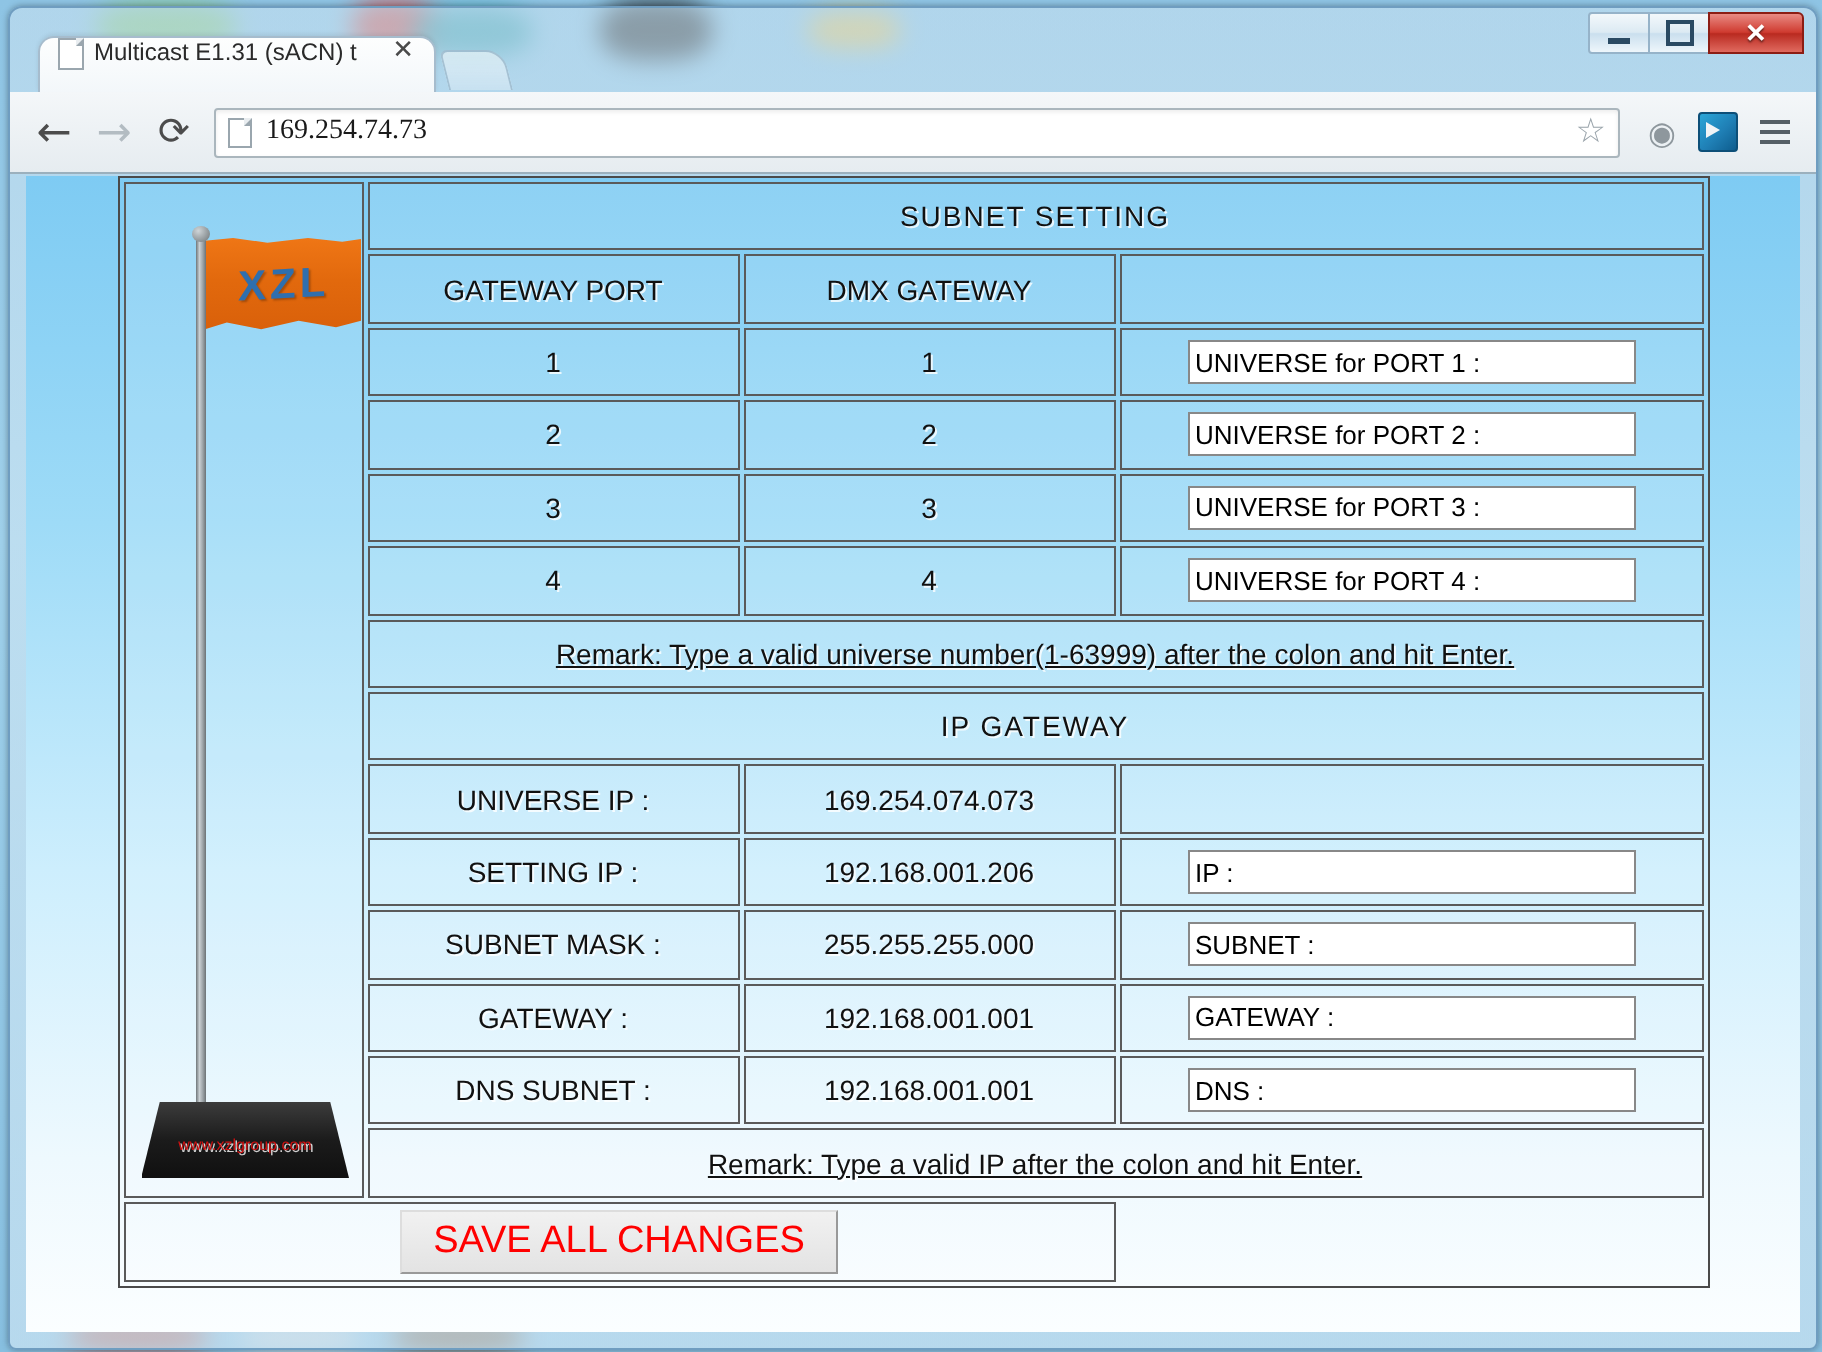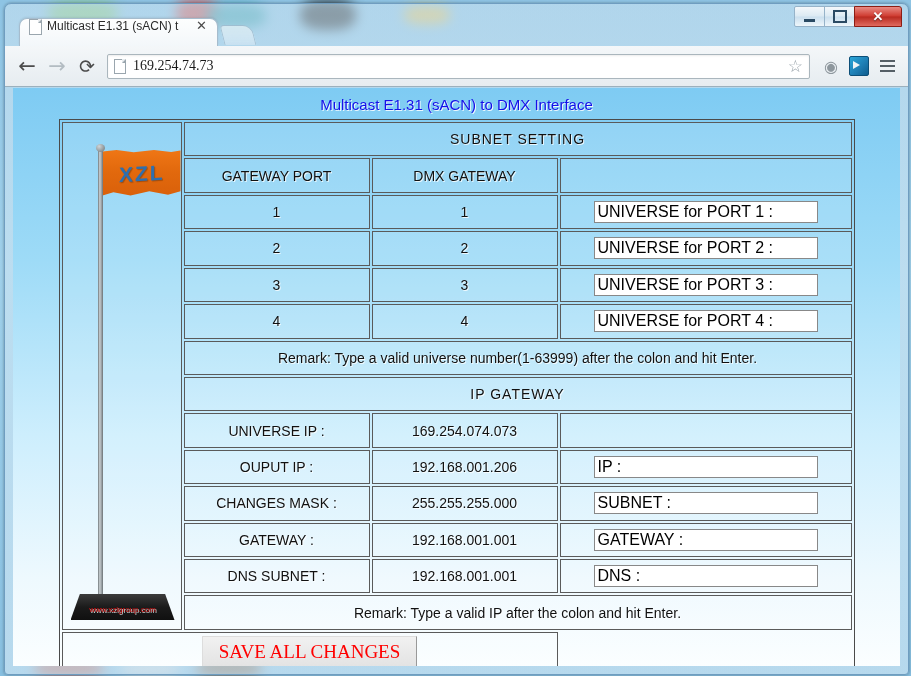--- a/index.html
+++ b/index.html
@@ -170,40 +170,40 @@
     color:#111;
     text-align:center;
     text-shadow: 1px 1px 0 rgba(255,255,255,.8);
     padding: 3px 2px;
     height: 24px;
     font-family:"Liberation Sans", sans-serif;
   }
   td.section-title { color:#ff0000; font-size:14px; letter-spacing:1px; }
   td.logo-cell { width: 120px; background: transparent; padding:0; vertical-align: top; }
   td.blank { }
-  td.remark { text-align:center; font-size:14px; }
+  td.remark { text-align:center; font-size:14px;text-decoration:underline; }
   td.inputcell { text-align:left; padding-left: 10px; }
   td.buttons { padding: 10px 0 14px 0; }
 
   input.txt {
     width: 216px; height: 18px;
-    font-size: 16px; color:#000;
+    font-size: 13px; color:#000;
     border: 1px solid #888;
     background:#fff;
     padding: 1px 3px;
     box-sizing: content-box;
     font-family:"Liberation Sans", sans-serif;
   }
 
   button.btn {
     background: linear-gradient(180deg,#f1f1f1 0%, #e3e3e3 100%);
     border: 1px solid #999;
     border-top-color:#ddd; border-left-color:#ddd;
     cursor:pointer;
-    font-family:Liberation Serif, serif;
+    font-family:Liberation Sans, sans-serif;
   }
   button#save-btn {
     color:#ff0000; font-size: 19px; padding: 4px 16px;
   }
 
   
   .flag-wrap { position:relative; width:120px; height: 500px; }
   .pole {
     position:absolute; left: 33px; top: 22px; width: 5px; height: 465px;
     background: linear-gradient(90deg,#6f7679 0%, #c9cfd2 35%, #9aa1a5 70%, #6b7275 100%);
@@ -218,21 +218,21 @@
     clip-path: polygon(0 3%, 18% 0, 40% 5%, 66% 0, 88% 4%, 100% 1%, 100% 88%, 84% 95%, 60% 88%, 36% 97%, 14% 90%, 0 97%);
     display:flex; align-items:center; justify-content:center;
   }
   .flag-text {
     font-size: 21px; font-weight: bold; color:#2f6fae; letter-spacing: 2px;
     font-family:"Liberation Sans", sans-serif;
     text-shadow: 1px 1px 1px rgba(0,0,0,.25);
     transform: skewY(-3deg);
   }
   .base {
-    position:absolute; left: 6px; bottom: 6px; width: 104px; height: 26px;
+    position:absolute; left: 6px; bottom: 6px; width: 104px; height: 38px;
     background: linear-gradient(180deg,#3c3c3c 0%, #1b1b1b 50%, #101010 100%);
     clip-path: polygon(9% 0, 91% 0, 100% 100%, 0 100%);
     display:flex; align-items:center; justify-content:center;
   }
   .base-text {
     font-size: 8px; color:#d01010; font-family:"Liberation Sans", sans-serif;
     margin-top: 5px;
   }
 </style>
 </head>
@@ -300,21 +300,20 @@
       <span class="hamburger">
           <span></span>
           <span></span>
           <span></span>
         </span>
     </div>
   </div>
 
   <div id="viewport">
 
-    <h1 id="page-title">Multicast E1.31 (sACN) to DMX Interface</h1>
 
     <table class="main">
       <colgroup>
         <col style="width:120px">
         <col style="width:186px">
         <col style="width:186px">
         <col>
       </colgroup>
       <tbody>
 
@@ -380,29 +379,29 @@
           <td class="section-title" colspan="3">IP  GATEWAY</td>
         </tr>
 
         <tr>
           <td>UNIVERSE IP :</td>
           <td>169.254.074.073</td>
           <td class="blank"></td>
         </tr>
 
         <tr>
-          <td>OUPUT IP :</td>
+          <td>SETTING IP :</td>
           <td>192.168.001.206</td>
           <td class="inputcell">
             <input class="txt" type="text" value="IP :" style="">
           </td>
         </tr>
 
         <tr>
-          <td>CHANGES MASK :</td>
+          <td>SUBNET MASK :</td>
           <td>255.255.255.000</td>
           <td class="inputcell">
             <input class="txt" type="text" value="SUBNET :" style="">
           </td>
         </tr>
 
         <tr>
           <td>GATEWAY :</td>
           <td>192.168.001.001</td>
           <td class="inputcell">

